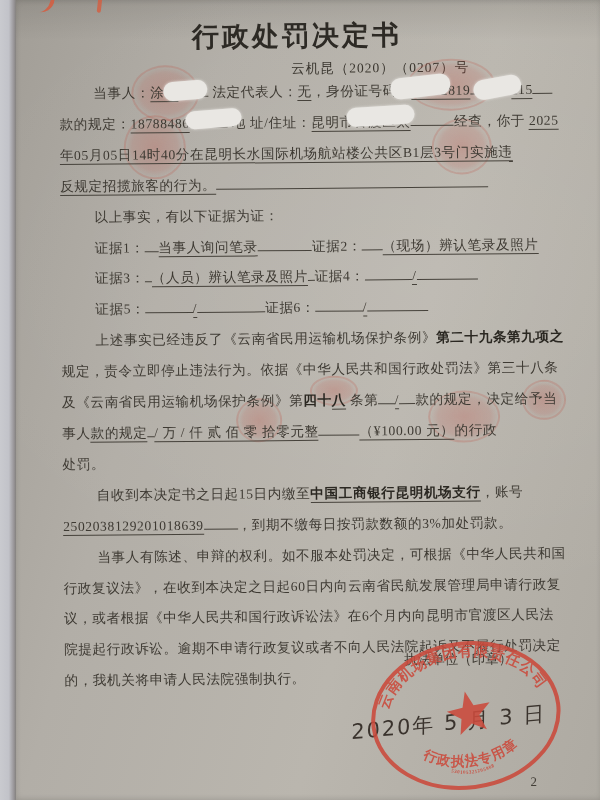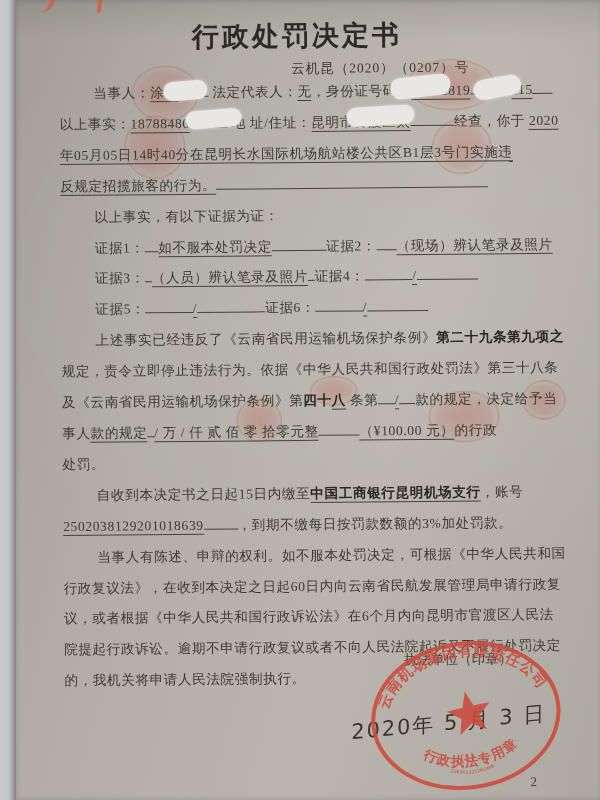--- a/index.html
+++ b/index.html
@@ -77,25 +77,25 @@
     <div class="rmark m-id"></div>
     <div class="rmark m-left"></div>
     <div class="rmark m-right"></div>
     <div class="rmark m-48"></div>
     <div class="rmark m-edge"></div>
     <div class="rmark m-er"></div>
     <div class="rmark m-200"></div>
 
     <div class="doc-body" id="doc-body">
         <p class="line indent"><span class="seg">当事人：</span><span class="seg u">涂世</span><span class="seg u blank" style="width: 2.2em;"></span><span class="seg"> 法定代表人：</span><span class="seg u">无</span><span class="seg">，身份证号码：</span><span class="seg u">53212819</span><span class="seg u blank" style="width: 3em;"></span><span class="seg u">115</span><span class="seg u blank" style="width: 1.4em;"></span></p>
-        <p class="line"><span class="seg">以上事实：</span><span class="seg u">18788486</span><span class="seg u blank" style="width: 2.8em;"></span><span class="seg"> 地 址/住址：</span><span class="seg u">昆明市官渡区太</span><span class="seg u blank" style="width: 3.2em;"></span><span class="seg">经查，你于 </span><span class="seg u">2020</span></p>
+        <p class="line"><span class="seg">款的规定：</span><span class="seg u">18788486</span><span class="seg u blank" style="width: 2.8em;"></span><span class="seg"> 地 址/住址：</span><span class="seg u">昆明市官渡区太</span><span class="seg u blank" style="width: 3.2em;"></span><span class="seg">经查，你于 </span><span class="seg u">2025</span></p>
         <p class="line"><span class="seg u">年05月05日14时40分在昆明长水国际机场航站楼公共区B1层3号门实施违</span></p>
         <p class="line"><span class="seg u">反规定招揽旅客的行为。</span><span class="seg u blank" style="width: 20em;"></span></p>
         <p class="line indent"><span class="seg">以上事实，有以下证据为证：</span></p>
-        <p class="line indent"><span class="seg">证据1：</span><span class="seg u blank" style="width: 1em;"></span><span class="seg u">如不服本处罚决定</span><span class="seg u blank" style="width: 4em;"></span><span class="seg">证据2：</span><span class="seg u blank" style="width: 1.5em;"></span><span class="seg u">（现场）辨认笔录及照片</span></p>
+        <p class="line indent"><span class="seg">证据1：</span><span class="seg u blank" style="width: 1em;"></span><span class="seg u">当事人询问笔录</span><span class="seg u blank" style="width: 4em;"></span><span class="seg">证据2：</span><span class="seg u blank" style="width: 1.5em;"></span><span class="seg u">（现场）辨认笔录及照片</span></p>
         <p class="line indent"><span class="seg">证据3：</span><span class="seg u blank" style="width: 0.5em;"></span><span class="seg u">（人员）辨认笔录及照片</span><span class="seg u blank" style="width: 0.5em;"></span><span class="seg">证据4：</span><span class="seg u blank" style="width: 3.5em;"></span><span class="seg u">/</span><span class="seg u blank" style="width: 4.5em;"></span></p>
         <p class="line indent"><span class="seg">证据5：</span><span class="seg u blank" style="width: 3.5em;"></span><span class="seg u">/</span><span class="seg u blank" style="width: 5em;"></span><span class="seg">证据6：</span><span class="seg u blank" style="width: 3.5em;"></span><span class="seg u">/</span><span class="seg u blank" style="width: 4.5em;"></span></p>
         <p class="line indent"><span class="seg">上述事实已经违反了《云南省民用运输机场保护条例》</span><span class="seg b">第二十九条第九项之</span></p>
         <p class="line"><span class="seg">规定，责令立即停止违法行为。依据《中华人民共和国行政处罚法》第三十八条</span></p>
         <p class="line"><span class="seg">及《云南省民用运输机场保护条例》第</span><span class="seg b">四十</span><span class="seg u b">八</span><span class="seg blank" style="width: 0.3em;"></span><span class="seg">条第</span><span class="seg u blank" style="width: 1.2em;"></span><span class="seg u">/</span><span class="seg u blank" style="width: 1.2em;"></span><span class="seg">款的规定，决定给予当</span></p>
         <p class="line"><span class="seg">事人</span><span class="seg u">款的规定</span><span class="seg u blank" style="width: 0.5em;"></span><span class="seg u">/ 万 / 仟 贰 佰 零 拾零元整</span><span class="seg u blank" style="width: 3em;"></span><span class="seg u">（¥100.00 元）</span><span class="seg">的行政</span></p>
         <p class="line"><span class="seg">处罚。</span></p>
         <p class="line indent"><span class="seg">自收到本决定书之日起15日内缴至</span><span class="seg u b">中国工商银行昆明机场支行</span><span class="seg">，账号</span></p>
         <p class="line"><span class="seg u">2502038129201018639</span><span class="seg u blank" style="width: 2.5em;"></span><span class="seg">，到期不缴每日按罚款数额的3%加处罚款。</span></p>
         <p class="line indent"><span class="seg">当事人有陈述、申辩的权利。如不服本处罚决定，可根据《中华人民共和国</span></p>

